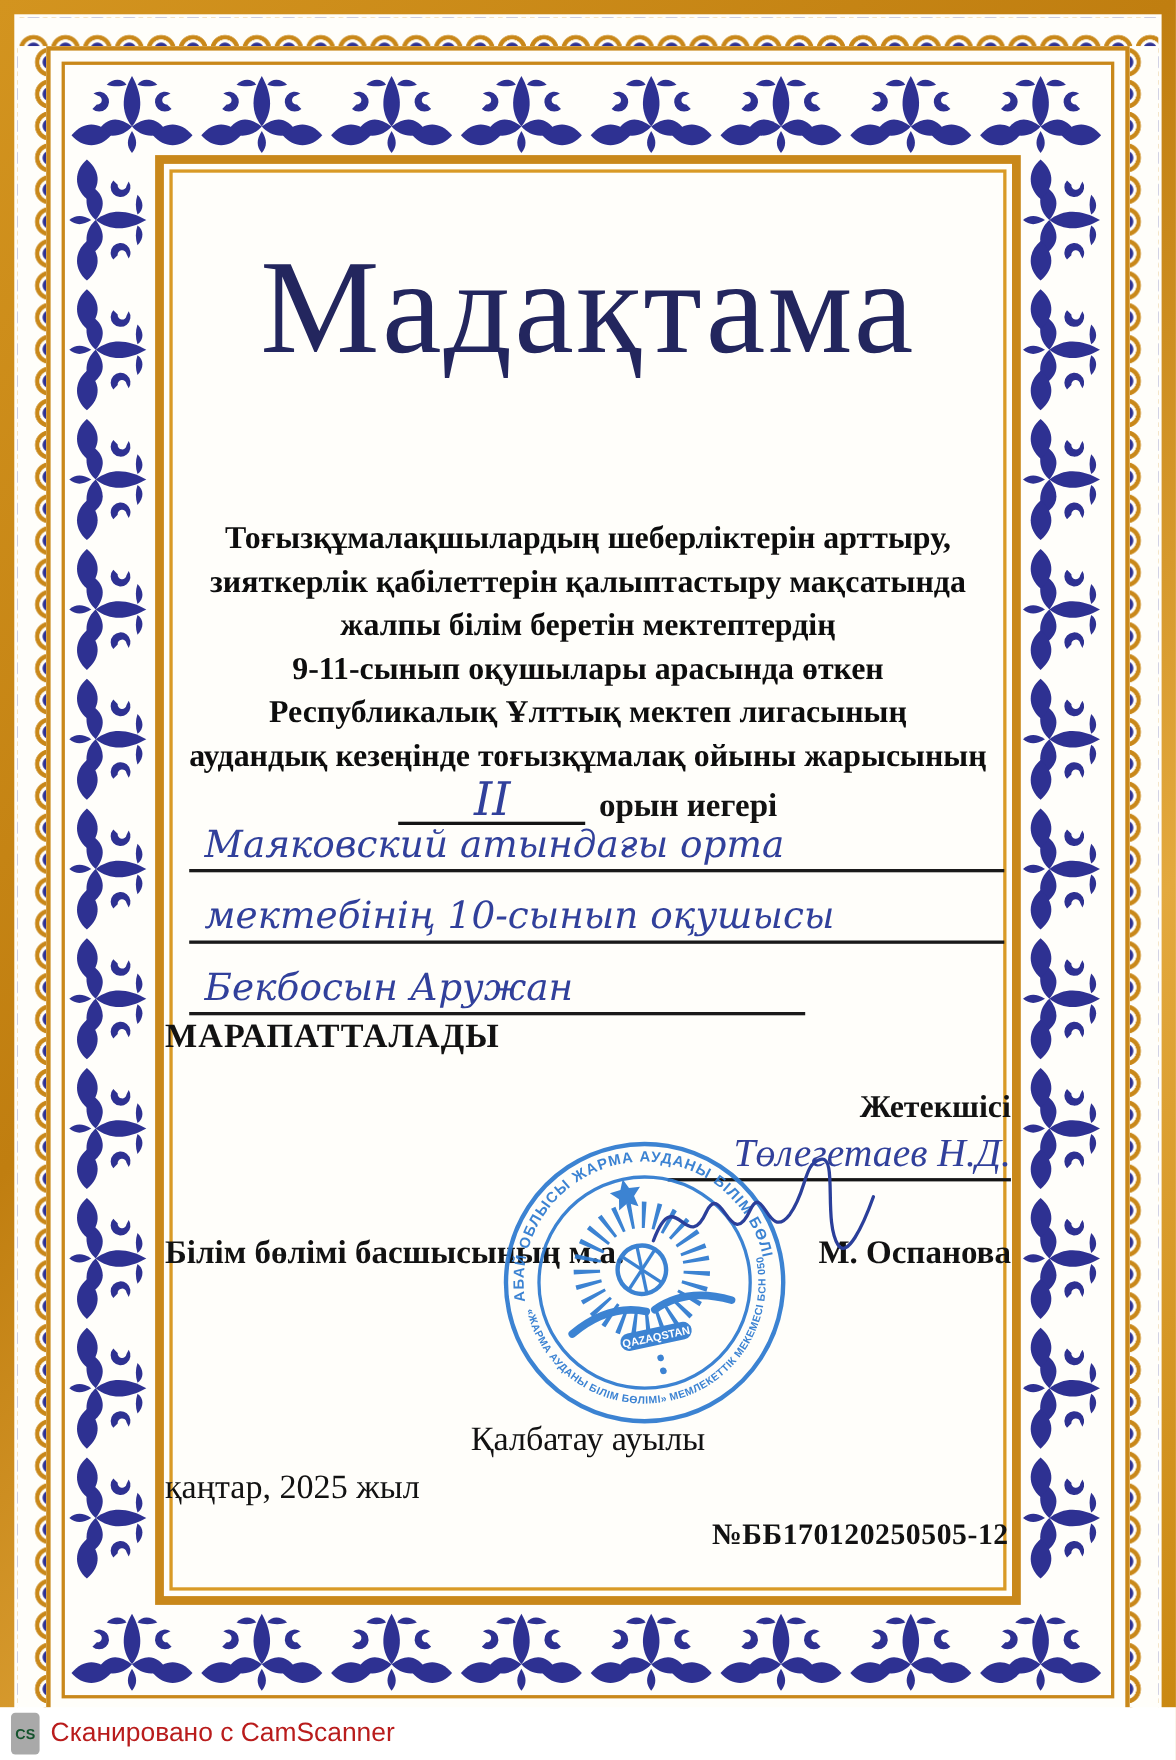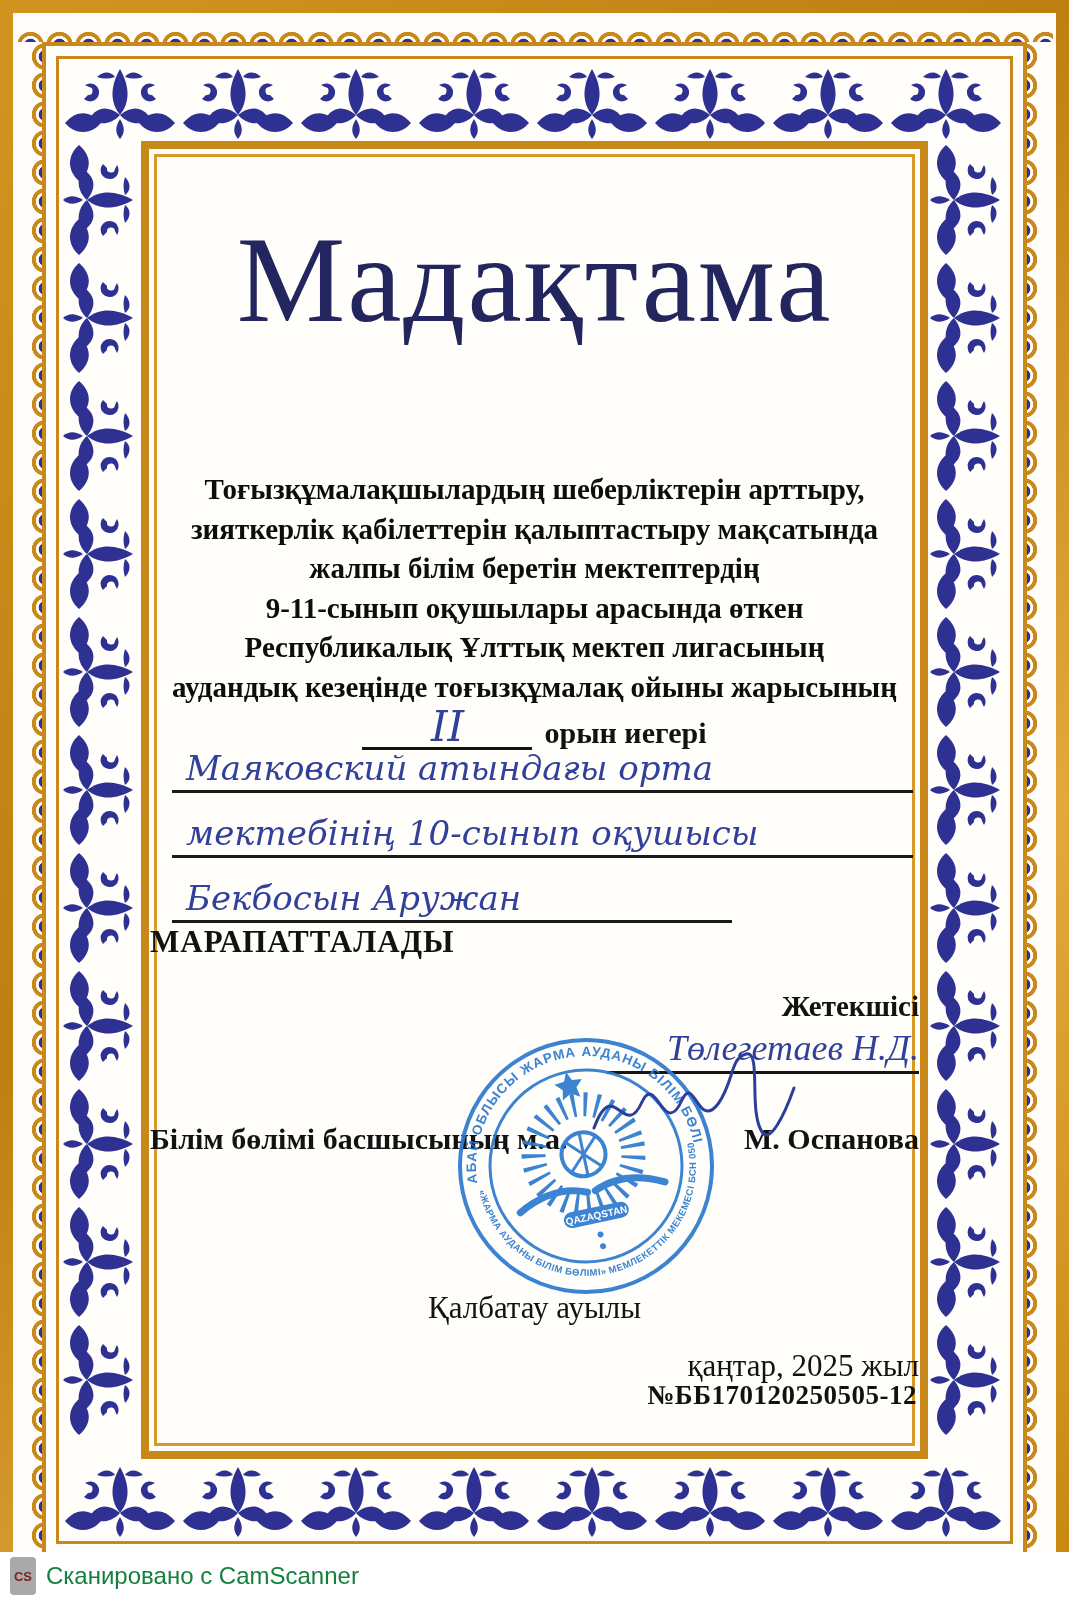--- a/index.html
+++ b/index.html
@@ -63,28 +63,28 @@
     font-family:Liberation Serif, serif;font-style:italic;font-size:36px;color:#31409b;
     padding:0 0 2px 60px;white-space:nowrap;}
   .official-row{position:absolute;top:964px;left:0;right:0;display:flex;justify-content:space-between;align-items:center;}
   .official-title{font-size:30px;font-weight:700;}
   .official-name{font-size:30px;font-weight:700;}
   .seal-wrap{position:absolute;left:300px;top:872px;width:272px;height:272px;transform:rotate(-12deg);opacity:.93;}
   .seal-wrap svg{display:block;}
   .seal-text{font-family:"Liberation Sans",sans-serif;font-weight:700;fill:#2e7ad0;}
   .sig-wrap{position:absolute;left:430px;top:886px;width:240px;height:130px;}
   .location-line{position:absolute;top:1132px;left:0;right:0;text-align:center;font-size:31px;}
-  .date-line{position:absolute;top:1176px;left:0;right:0;text-align:right;font-size:31px;margin-top:14px;}
+  .date-line{position:absolute;top:1176px;left:0;right:0;text-align:left;font-size:31px;}
   .number-line{position:absolute;top:1222px;right:2px;font-size:27px;font-weight:600;letter-spacing:.5px;}
   
   .footer-bar{position:absolute;left:0;right:0;bottom:0;height:48px;background:#ffffff;
     display:flex;align-items:center;padding-left:10px;font-family:"Liberation Sans",sans-serif;}
-  .cs-icon{width:26px;height:38px;background:#a9a9a9;border-radius:4px;color:#7f1d1d;
+  .cs-icon{width:26px;height:38px;background:#a9a9a9;border-radius:4px;color:#14532d;
     font-size:13px;font-weight:700;display:flex;align-items:center;justify-content:center;margin-right:10px;}
-  .scan-note{color:#15803d;font-size:24px;}
+  .scan-note{color:#b91c1c;font-size:24px;}
   .orn-fill{fill:#2e3192;}
 </style>
 </head>
 <body>
 
 <svg width="0" height="0" style="position:absolute" aria-hidden="true">
   <defs>
     <g id="dmkTile" class="orn-fill">
       <path d="M59 8 C50 24 48 40 59 54 C70 40 68 24 59 8 Z"></path>
       <path d="M59 54 C46 44 36 46 28 58 C40 66 52 62 59 54 Z"></path>

